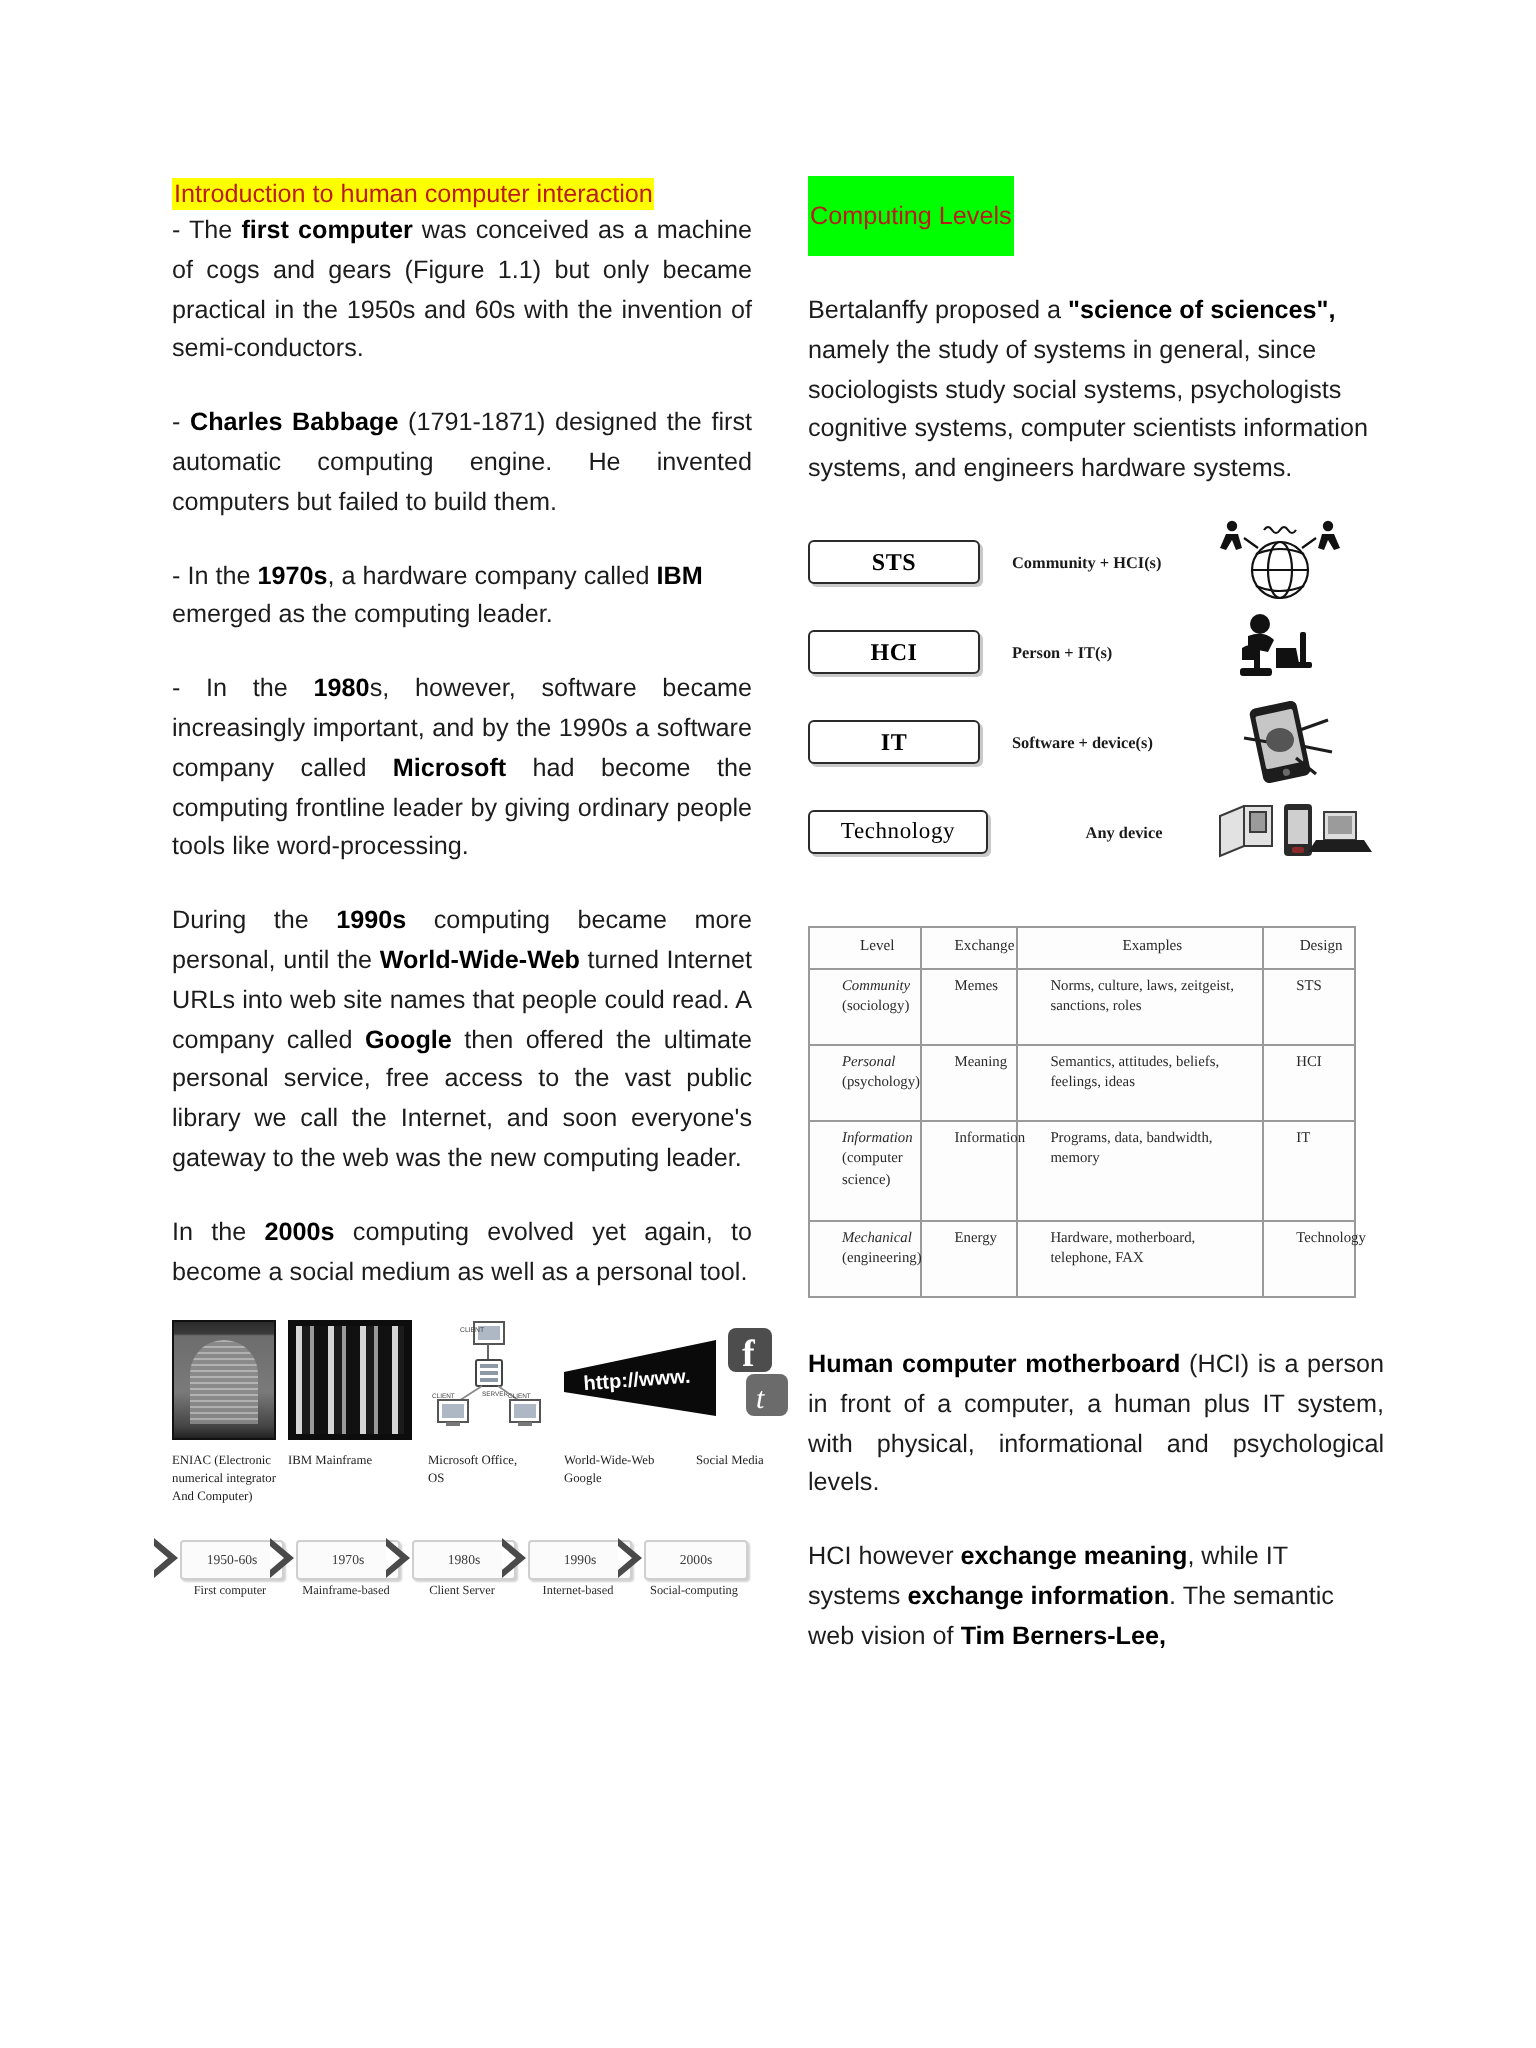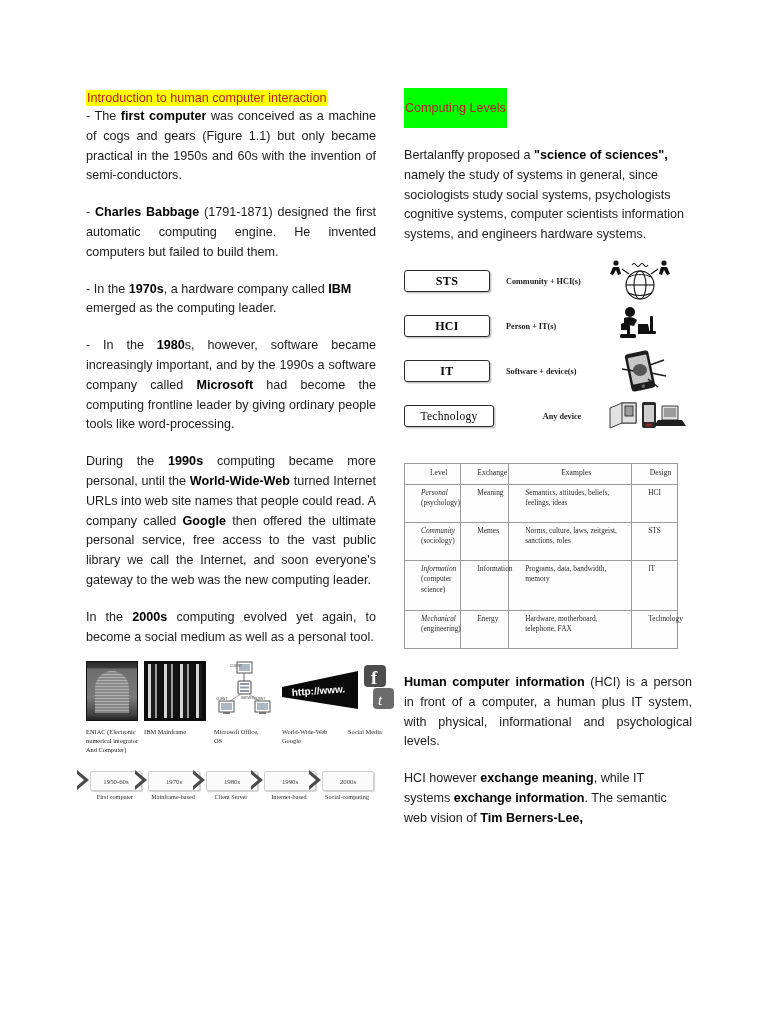--- a/index.html
+++ b/index.html
@@ -485,35 +485,35 @@
           <tr>
             <th>Level</th>
             <th>Exchange</th>
             <th>Examples</th>
             <th>Design</th>
           </tr>
         </thead>
         <tbody>
           <tr class="row-tall">
             <td class="lvl">
+              <em>Community</em>
+              <span class="sub">(sociology)</span>
+            </td>
+            <td>Memes</td>
+            <td>Norms, culture, laws, zeitgeist, sanctions, roles</td>
+            <td>STS</td>
+          </tr>
+          <tr class="row-tall">
+            <td class="lvl">
               <em>Personal</em>
               <span class="sub">(psychology)</span>
             </td>
             <td>Meaning</td>
             <td>Semantics, attitudes, beliefs, feelings, ideas</td>
             <td>HCI</td>
-          </tr>
-          <tr class="row-tall">
-            <td class="lvl">
-              <em>Community</em>
-              <span class="sub">(sociology)</span>
-            </td>
-            <td>Memes</td>
-            <td>Norms, culture, laws, zeitgeist, sanctions, roles</td>
-            <td>STS</td>
           </tr>
           <tr class="row-tall3">
             <td class="lvl">
               <em>Information</em>
               <span class="sub">(computer science)</span>
             </td>
             <td>Information</td>
             <td>Programs, data, bandwidth, memory</td>
             <td>IT</td>
           </tr>
@@ -522,18 +522,18 @@
               <em>Mechanical</em>
               <span class="sub">(engineering)</span>
             </td>
             <td>Energy</td>
             <td>Hardware, motherboard, telephone, FAX</td>
             <td>Technology</td>
           </tr>
         </tbody>
       </table>
 
-      <p class="para" style="margin-top:24px" id="p-r2"><b>Human computer  information</b><span> (HCI)  is  a person  in front  of  a  computer,  a  human plus  IT  system,  with physical, informational and psychological levels.</span></p>
+      <p class="para" style="margin-top:24px" id="p-r2"><b>Human computer  motherboard</b><span> (HCI)  is  a person  in front  of  a  computer,  a  human plus  IT  system,  with physical, informational and psychological levels.</span></p>
       <p class="para gap tight" id="p-r3"><span>HCI however </span><b>exchange meaning</b><span>, while IT systems </span><b>exchange information</b><span>. The semantic web vision of </span><b>Tim Berners-Lee,</b></p>
 
     </div>
   </div>
 </div>
 
 </body></html>

